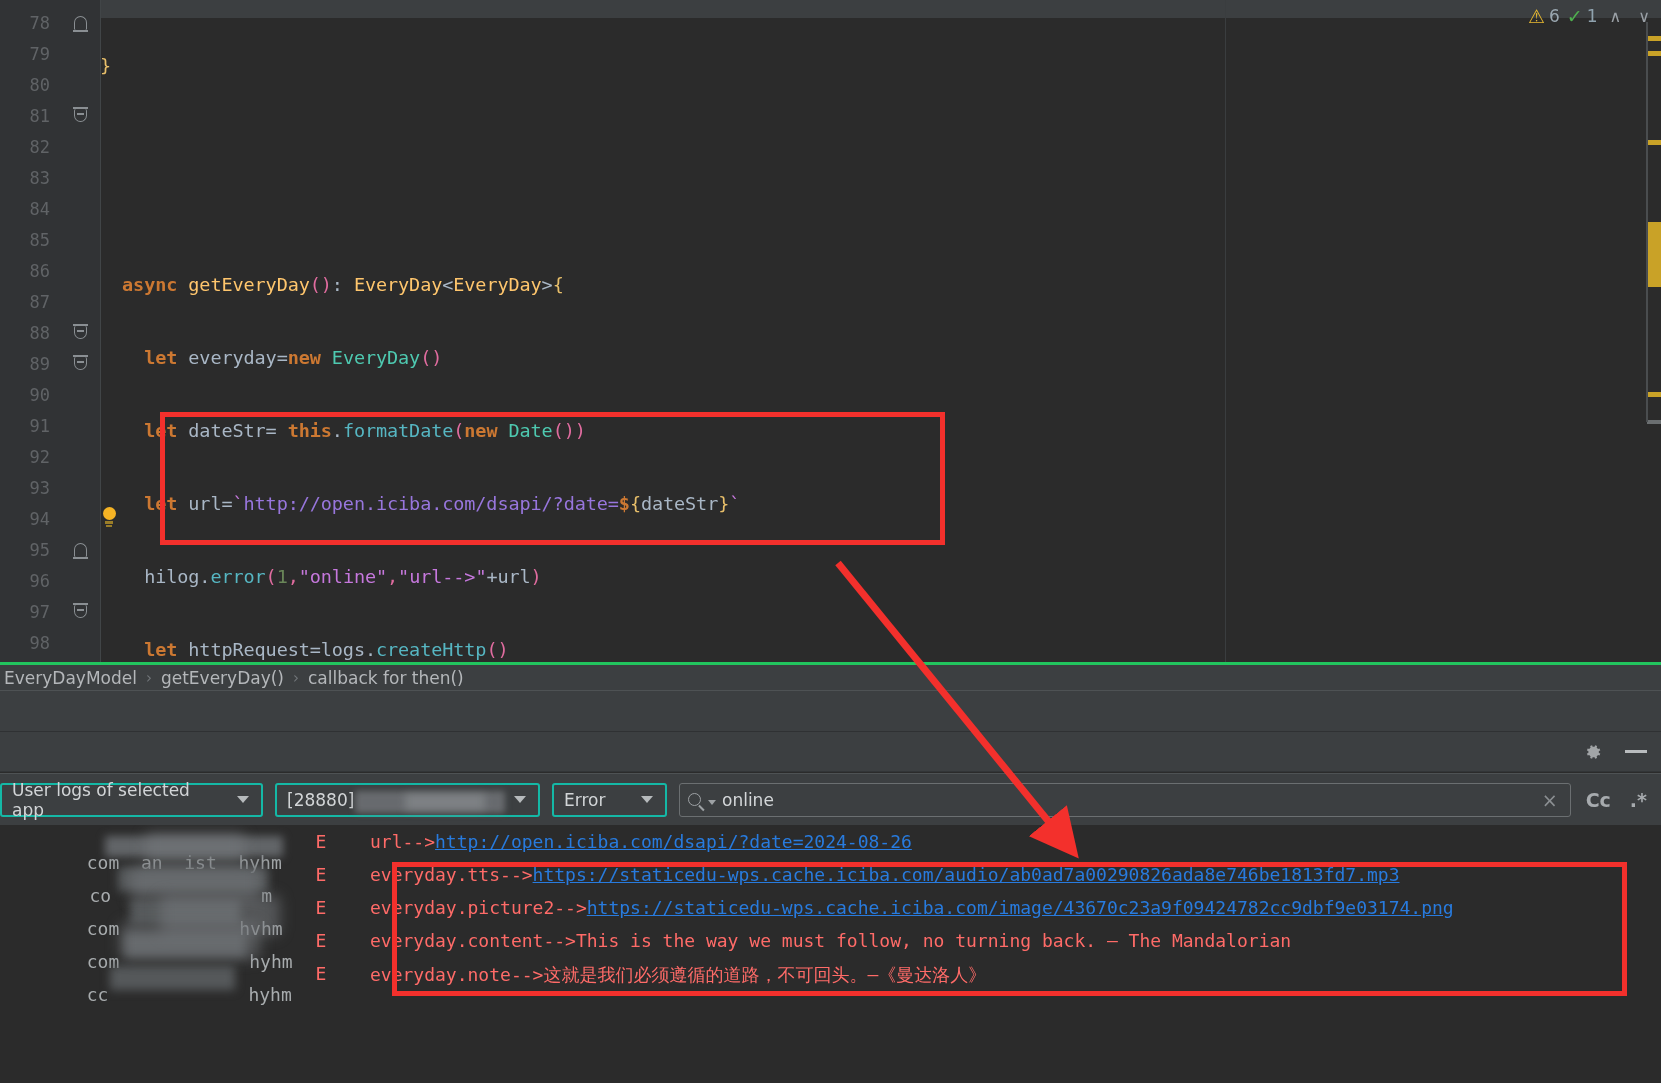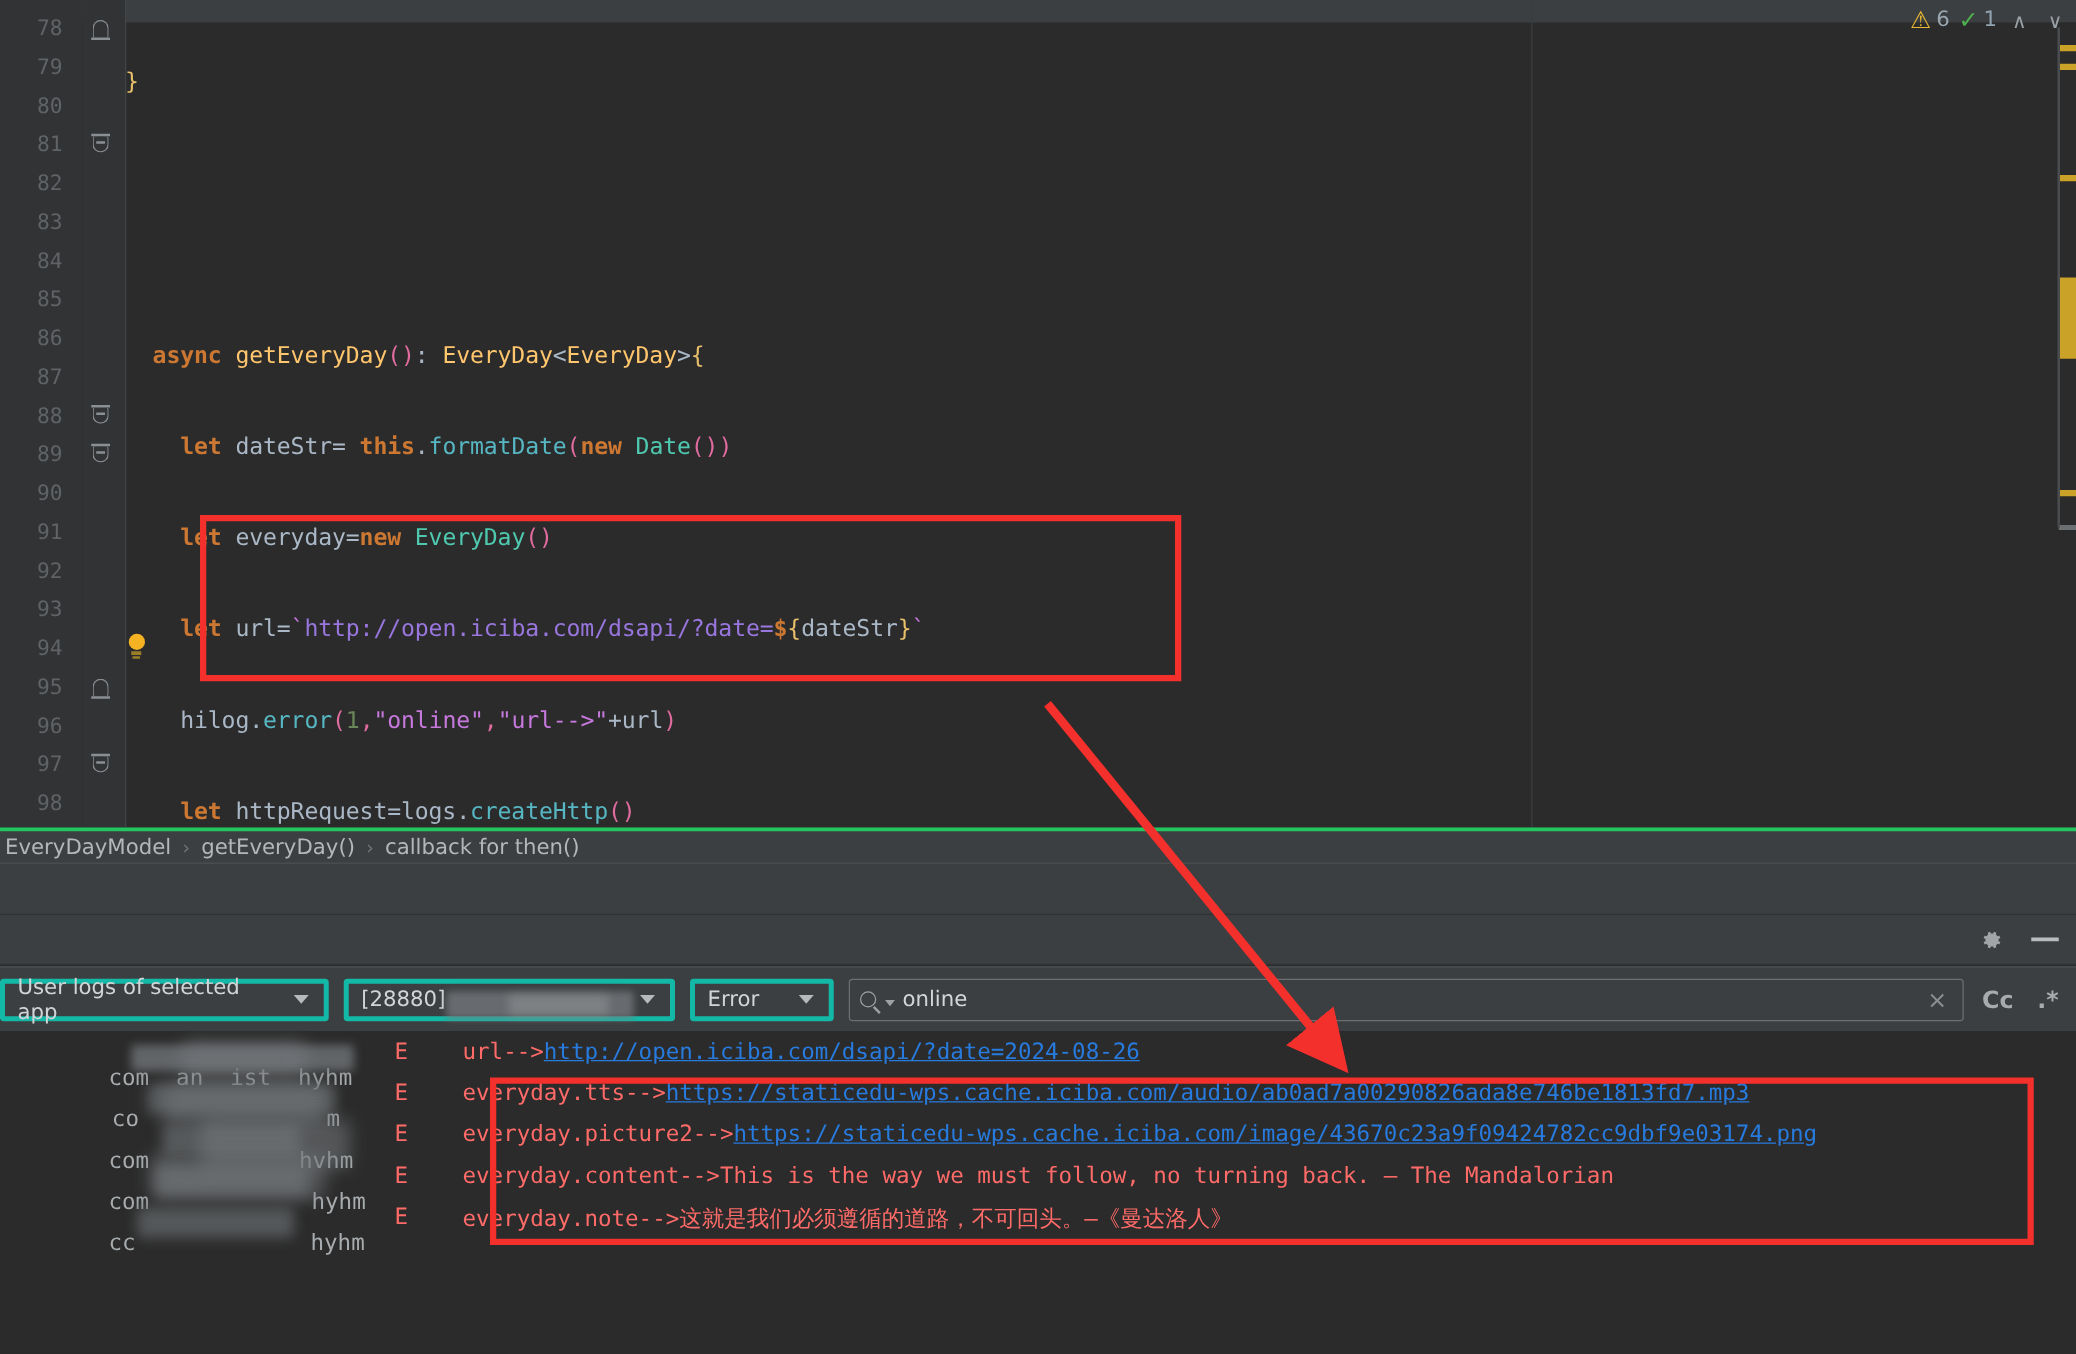--- a/index.html
+++ b/index.html
@@ -148,21 +148,21 @@
   .gear-icon { width: 20px; height: 20px; opacity: .82; }
   .minimize-icon { width: 22px; height: 3px; background: #b9bcbe; }
 
   
   .filter-bar {
     position: absolute; left: 0; top: 773px; width: 1661px; height: 52px;
     background: #3c3f41; display: flex; align-items: center; gap: 12px;
     padding: 0 10px; border-top: 1px solid #4e5254;
   }
   .combo {
-    height: 34px; border: 4px solid #14b8a6; border-radius: 3px;
+    height: 34px; border: 2px solid #14b8a6; border-radius: 3px;
     background: #3c3f41; display: flex; align-items: center;
     padding: 0 6px 0 10px; color: #d2d5d7; font-size: 17px;
     justify-content: space-between; cursor: default;
   }
   .combo .caret {
     width: 0; height: 0; border-left: 6px solid transparent;
     border-right: 6px solid transparent; border-top: 7px solid #b6babc;
     margin-left: 14px; margin-right: 6px;
   }
   .combo-app { width: 263px; margin-left: -10px; }
@@ -318,22 +318,22 @@
       <div class="bulb-top"></div>
         <div class="bulb-base"></div>
         <div class="bulb-base2"></div>
     </div>
 
     <div class="code-area">
       <div class="cl"><span class="brc">}</span></div>
       <div class="cl"></div>
       <div class="cl"></div>
       <div class="cl">  <span class="kw">async</span> <span class="fn">getEveryDay</span><span class="pnk">()</span><span class="op">: </span><span class="typ">EveryDay</span><span class="op">&lt;</span><span class="typ">EveryDay</span><span class="op">&gt;</span><span class="brc">{</span></div>
+      <div class="cl">    <span class="kw">let</span> <span class="var">everyday=</span><span class="kw">new</span> <span class="cls">EveryDay</span><span class="pnk">()</span></div>
       <div class="cl">    <span class="kw">let</span> <span class="var">dateStr= </span><span class="kw">this</span><span class="op">.</span><span class="meth2">formatDate</span><span class="pnk">(</span><span class="kw">new</span> <span class="cls">Date</span><span class="pnk">())</span></div>
-      <div class="cl">    <span class="kw">let</span> <span class="var">everyday=</span><span class="kw">new</span> <span class="cls">EveryDay</span><span class="pnk">()</span></div>
       <div class="cl">    <span class="kw">let</span> <span class="var">url=</span><span class="strpk">`</span><span class="url">http://open.iciba.com/dsapi/?date=</span><span class="kw">$</span><span class="brc">{</span><span class="var">dateStr</span><span class="brc">}</span><span class="strpk">`</span></div>
       <div class="cl">    <span class="var">hilog</span><span class="op">.</span><span class="meth2">error</span><span class="pnk">(</span><span class="str">1</span><span class="pnk">,</span><span class="strpk">"online"</span><span class="pnk">,</span><span class="strpk">"url--&gt;"</span><span class="var">+url</span><span class="pnk">)</span></div>
       <div class="cl">    <span class="kw">let</span> <span class="var">httpRequest=logs</span><span class="op">.</span><span class="meth2">createHttp</span><span class="pnk">()</span></div>
       
       
       
       
       
       
       

